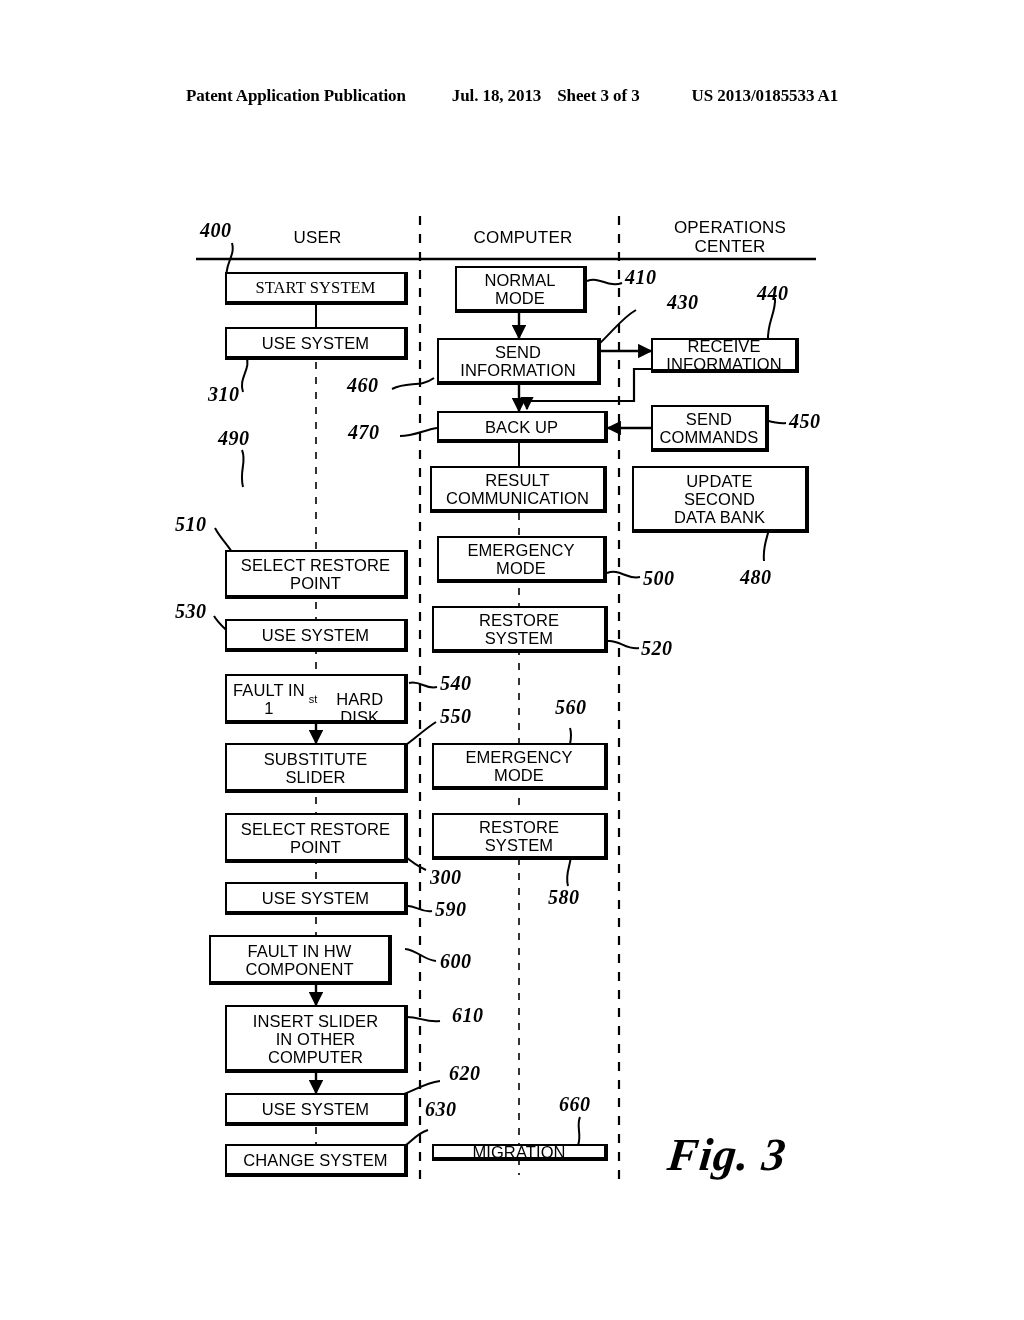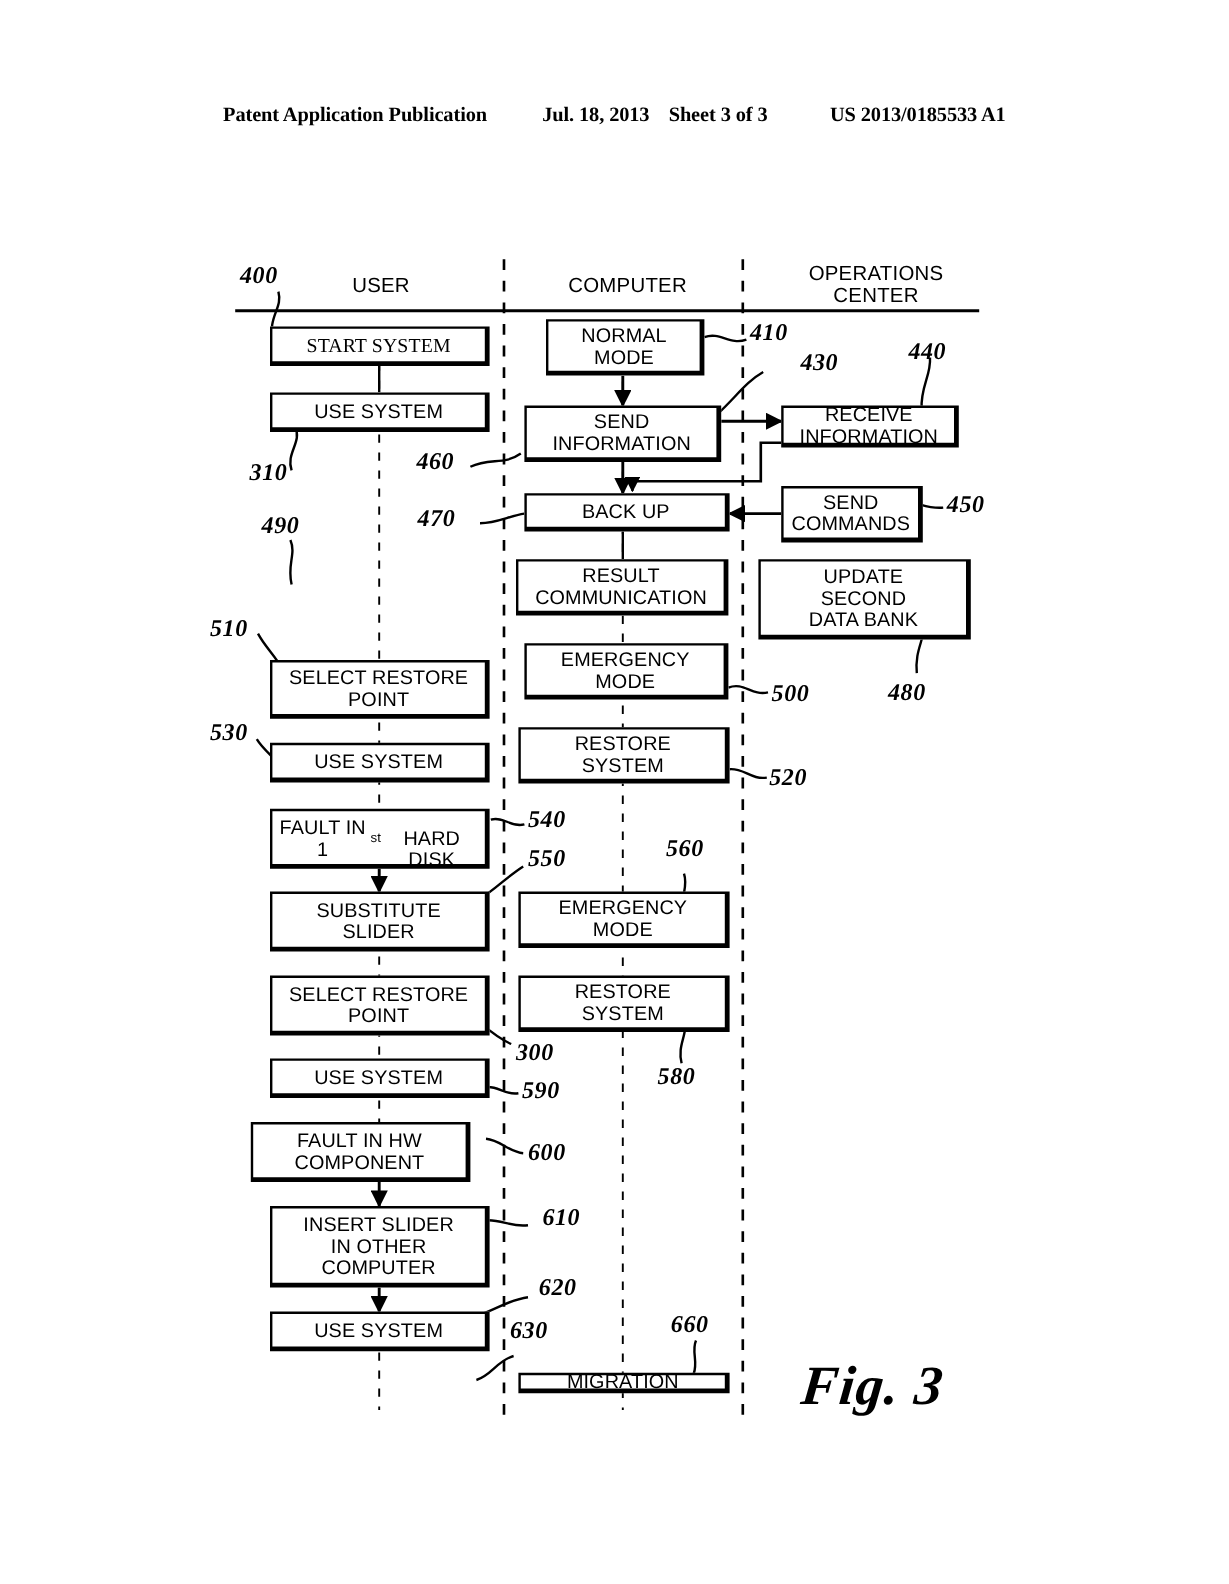--- a/index.html
+++ b/index.html
@@ -179,20 +179,21 @@
 SLIDER</div>
   <div class="box" style="left:225px; top:813px; width:183px; height:50px;">SELECT RESTORE
 POINT</div>
   <div class="box" style="left:225px; top:882px; width:183px; height:33px;">USE SYSTEM</div>
   <div class="box" style="left:209px; top:935px; width:183px; height:50px;">FAULT IN HW
 COMPONENT</div>
   <div class="box" style="left:225px; top:1005px; width:183px; height:68px;">INSERT SLIDER
 IN OTHER
 COMPUTER</div>
   <div class="box" style="left:225px; top:1093px; width:183px; height:33px;">USE SYSTEM</div>
+  <div class="box" style="left:225px; top:1144px; width:183px; height:33px;">CHANGE SYSTEM</div>
 
   <div class="box" style="left:455px; top:266px; width:132px; height:47px;">NORMAL
 MODE</div>
   <div class="box" style="left:437px; top:338px; width:164px; height:47px;">SEND
 INFORMATION</div>
   <div class="box" style="left:437px; top:411px; width:171px; height:32px;">BACK UP</div>
   <div class="box" style="left:430px; top:466px; width:177px; height:47px;">RESULT
 COMMUNICATION</div>
   <div class="box" style="left:437px; top:536px; width:170px; height:47px;">EMERGENCY
 MODE</div>

